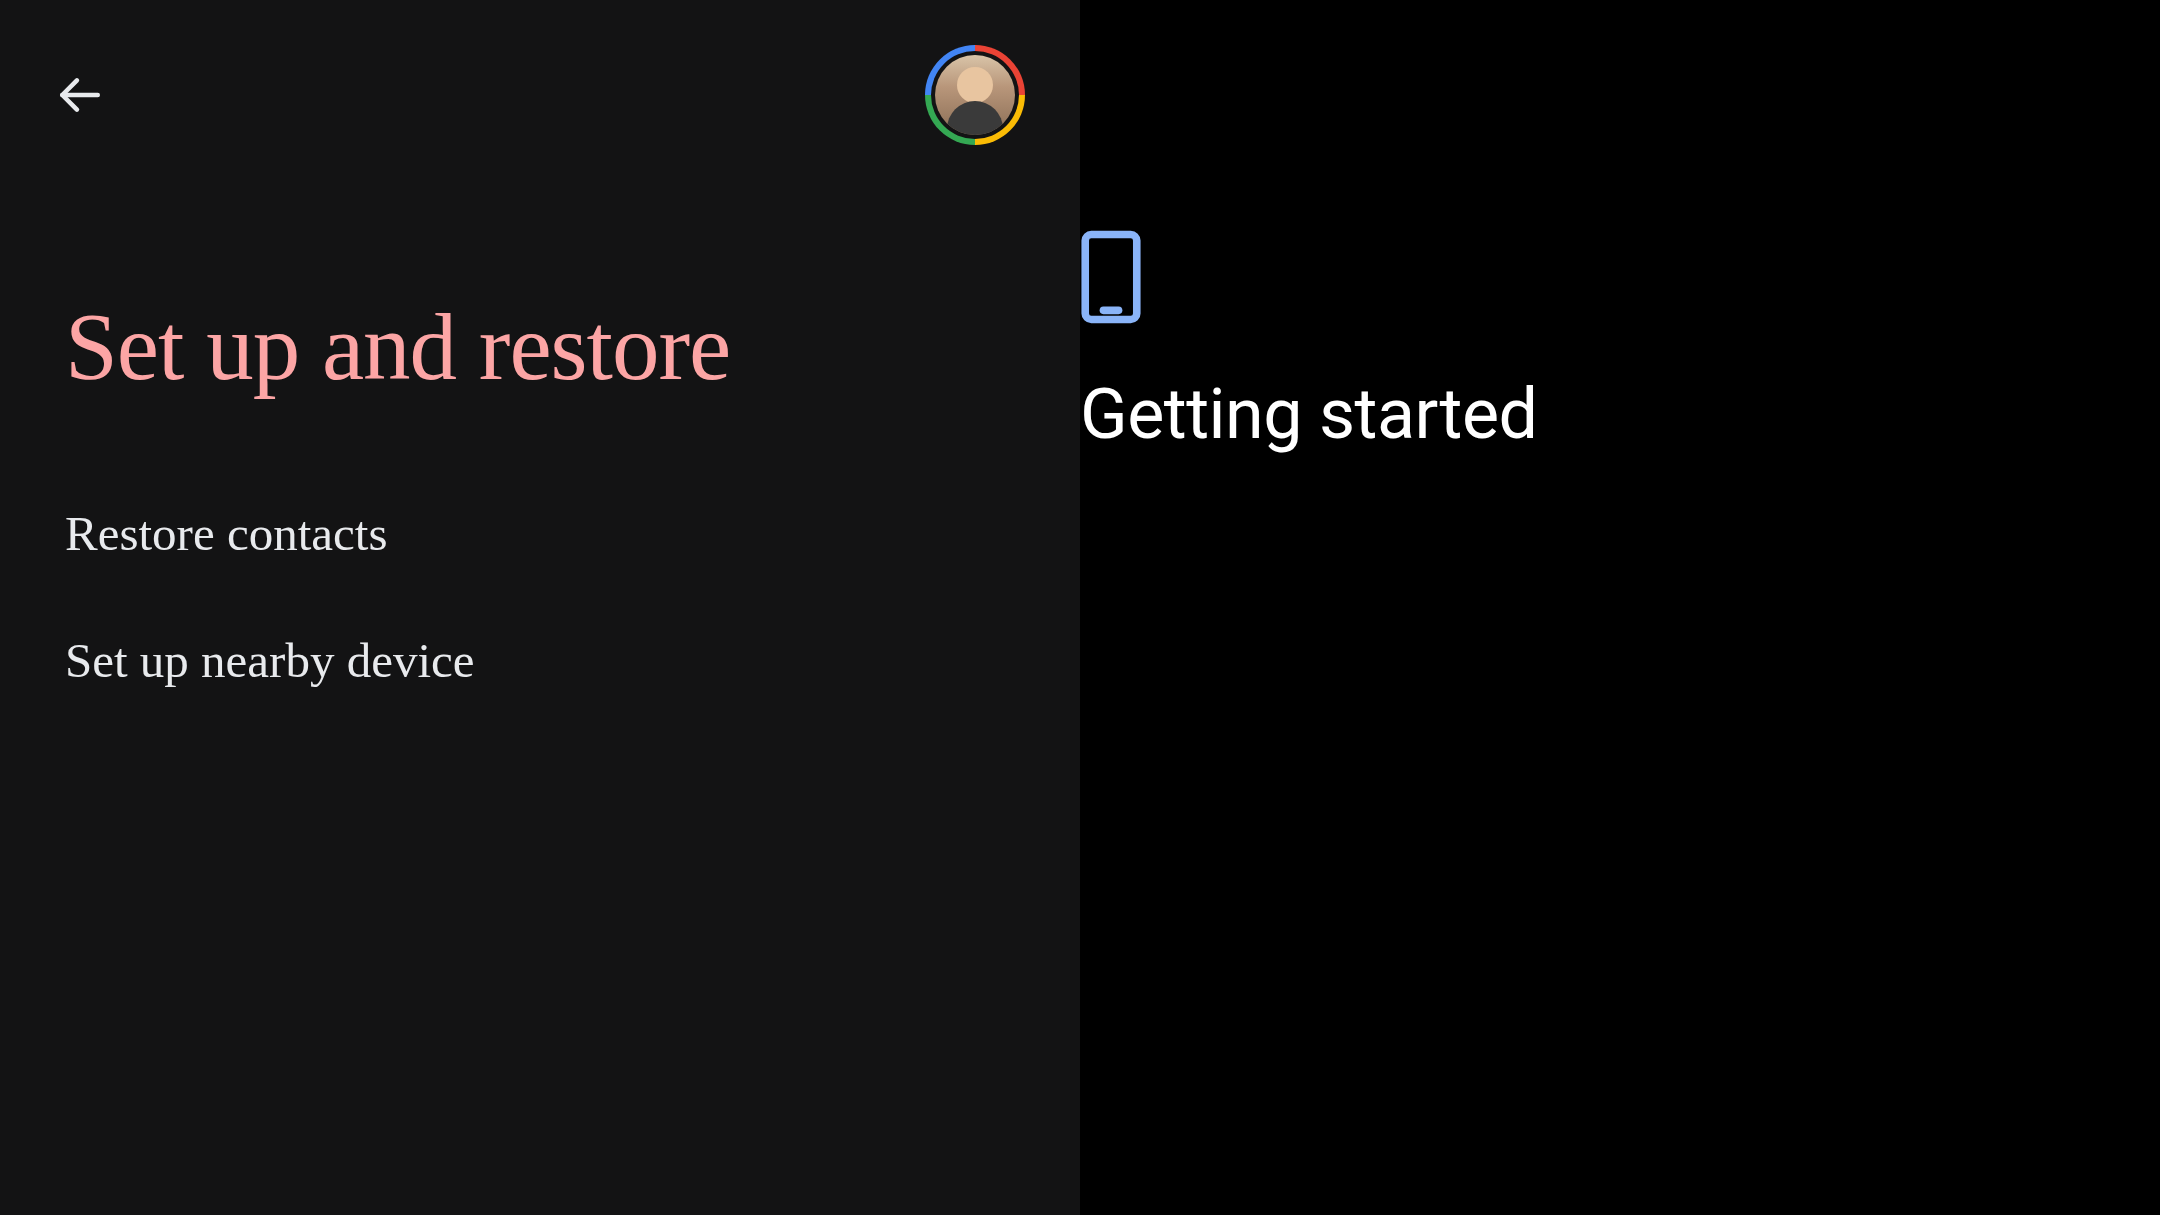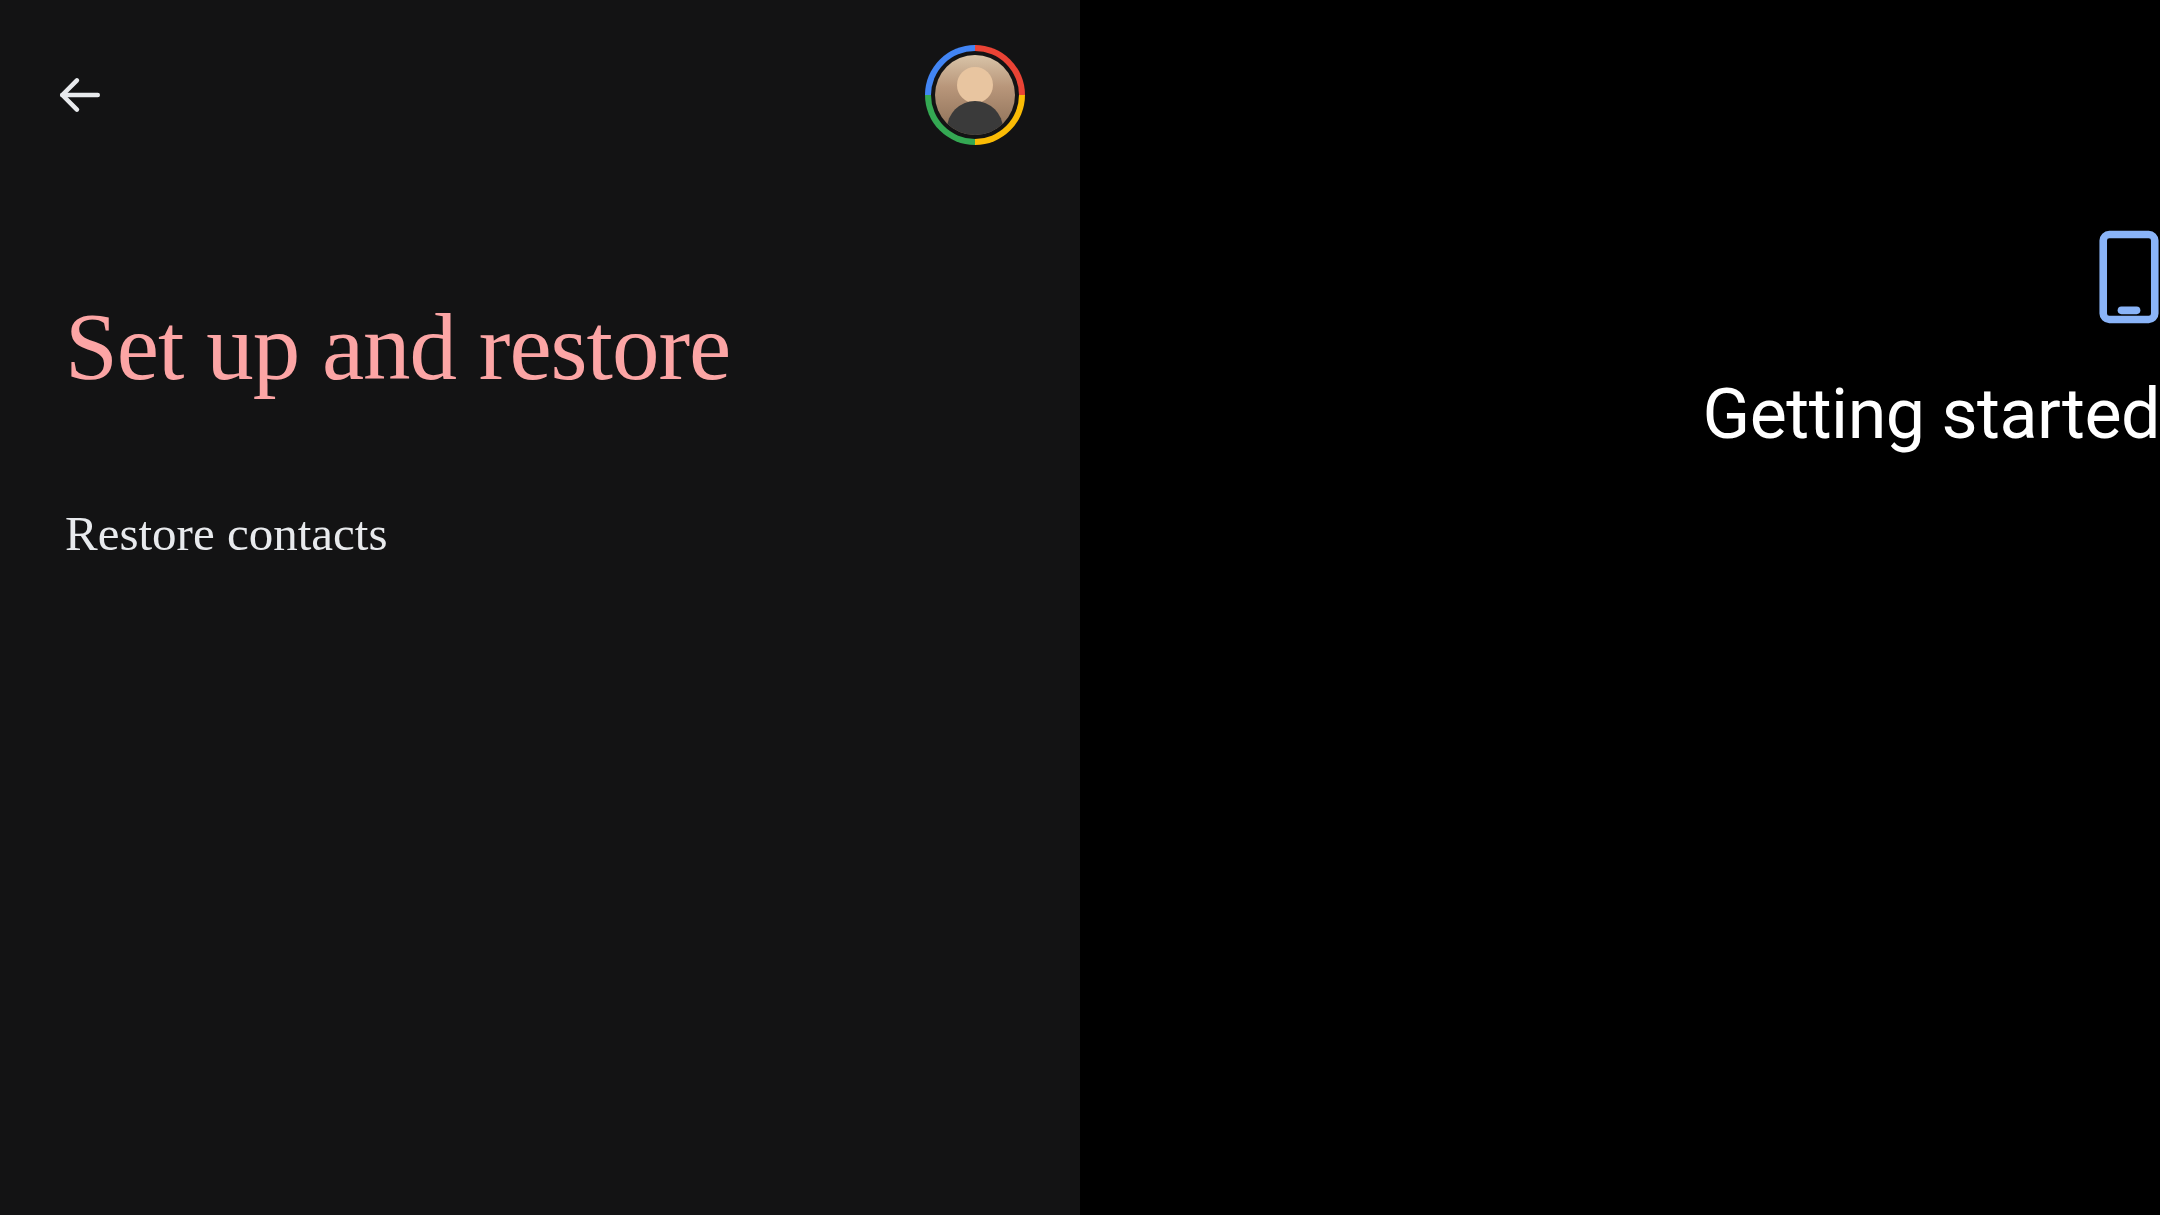--- a/index.html
+++ b/index.html
@@ -24,21 +24,21 @@
       position: relative;
       padding: 0;
     }
     
     .right-panel {
       width: 1080px;
       height: 100%;
       background: #000000;
       display: flex;
       flex-direction: column;
-      align-items: flex-end;
+      align-items: flex-start;
       padding-top: 230px;
     }
     
     .header-row {
       display: flex;
       align-items: center;
       justify-content: space-between;
       padding: 45px 55px 0 50px;
       width: 100%;
     }
@@ -179,20 +179,21 @@
       <div class="avatar-inner">
         <div class="avatar-photo"></div>
       </div>
     </div>
   </div>
 
   <h1 class="page-title">Set up and restore</h1>
 
   <div class="menu-list">
     <div class="menu-item">Restore contacts</div>
+    <div class="menu-item">Set up nearby device</div>
   </div>
 </div>
 
 <div class="right-panel">
   <div class="phone-icon">
     <svg width="62" height="94" viewBox="0 0 40 62" fill="none">
       <rect x="3" y="3" width="34" height="56" rx="4" stroke="#8ab4f8" stroke-width="5" fill="none"></rect>
       <line x1="15" y1="53" x2="25" y2="53" stroke="#8ab4f8" stroke-width="5" stroke-linecap="round"></line>
     </svg>
   </div>

